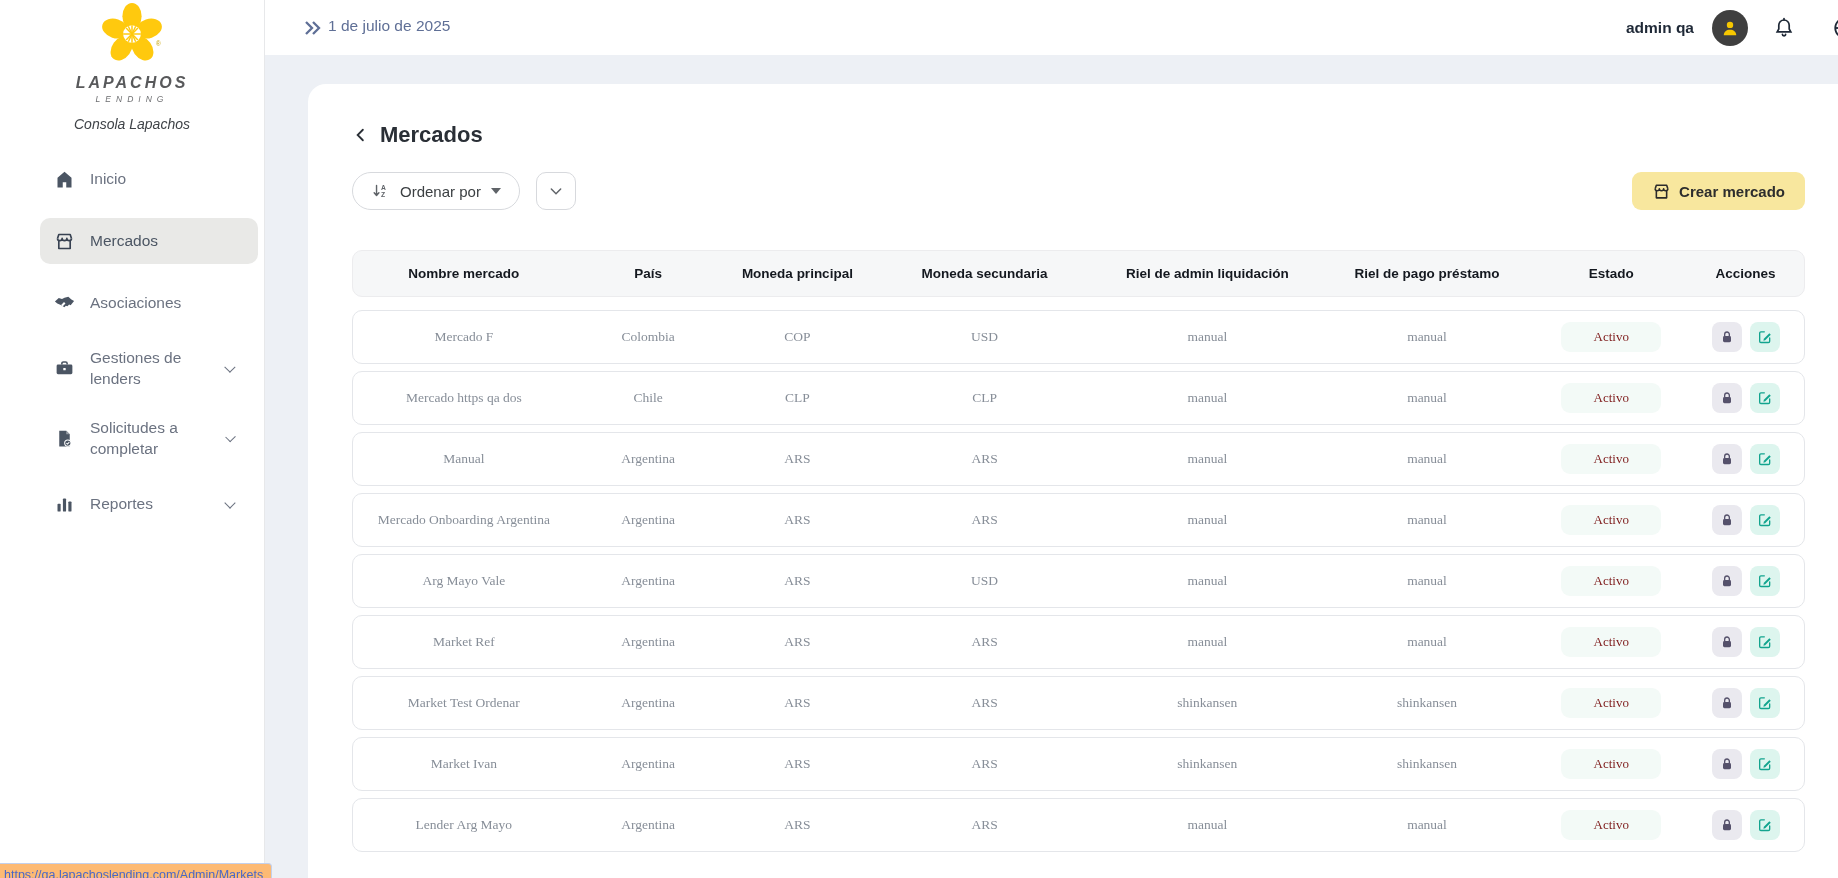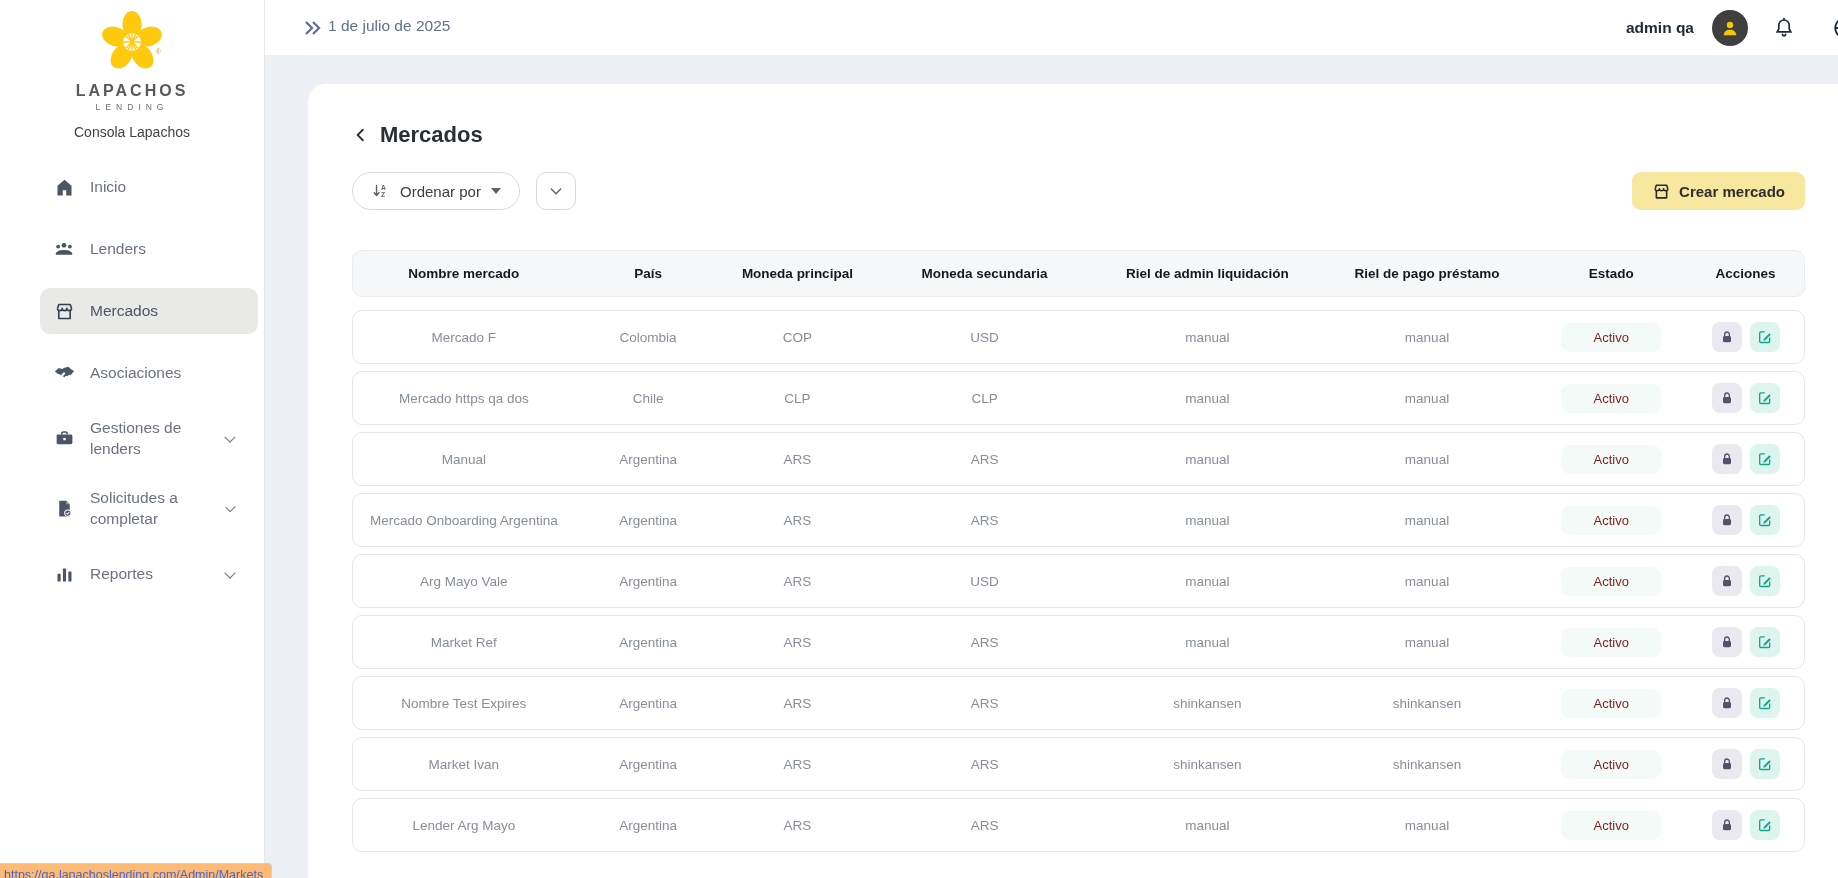--- a/index.html
+++ b/index.html
@@ -1,21 +1,21 @@
 <!DOCTYPE html>
 <html><head>
 <meta charset="utf-8">
 <style>
   * { margin:0; padding:0; box-sizing:border-box; }
   html,body { width:1838px; height:878px; overflow:hidden; font-family:"Liberation Sans", sans-serif; background:#fff; }
   body { display:flex; }
 
   
   .sidebar { width:265px; min-width:265px; background:#fff; border-right:1px solid #e7e8ea; height:100%; position:relative; }
-  .logo-block { padding-top:8px; text-align:center; }
+  .logo-block { text-align:center;font-style:italic; }
   .wordmark { font-weight:bold; font-size:16px; letter-spacing:3px; color:#58595b; margin-top:2px; }
   .wordmark-sub { font-size:8.5px; letter-spacing:5px; color:#6d6e71; margin-top:2px; }
   .console-label { font-size:14px; color:#3f4348; margin-top:12px; }
   .nav { margin-top:24px;margin-left:34px; }
   .nav-item { display:flex; align-items:center; min-height:46px; margin:0 6px 16px 6px; padding:6px 8px 6px 12px; border-radius:10px; cursor:pointer; }
   .nav-item.active { background:#e9e9e7; }
   .nav-icon { width:24px; height:24px; display:flex; align-items:center; justify-content:center; margin-right:14px; flex:0 0 24px; }
   .nav-label { font-size:15.5px; color:#6b7280; line-height:1.35; max-width:150px; }
   .nav-item.active .nav-label { color:#4b5563; }
   .chev { width:8px; height:8px; border-right:1.8px solid #6b7280; border-bottom:1.8px solid #6b7280; transform:rotate(45deg); margin-left:auto; margin-right:16px; position:relative; top:-2px; }
@@ -42,21 +42,21 @@
   .caret-down { width:0; height:0; border-left:5px solid transparent; border-right:5px solid transparent; border-top:6px solid #5f6368; }
   .chev-btn { width:40px; height:38px; border:1px solid #d7d9dd; border-radius:10px; background:#fff; display:flex; align-items:center; justify-content:center; margin-left:16px; cursor:pointer; }
   .create-btn { margin-left:auto; display:flex; align-items:center; gap:8px; height:38px; padding:0 20px; background:#f8e79e; border:none; border-radius:9px; cursor:pointer; }
   .create-label { font-size:15px; font-weight:600; color:#2d2d2d; }
 
   
   .table { margin-top:40px; }
   .tgrid { display:grid; grid-template-columns:222fr 147fr 152fr 223fr 223fr 217fr 152fr 117fr; align-items:center; }
   .thead { background:#f6f7f8; border:1px solid #ececee; border-radius:10px; height:47px; margin-bottom:13px; }
   .th { font-size:13.5px; font-weight:bold; color:#14181f; text-align:center; }
-  .trow { background:#fff; border:1px solid #e4e6ea; border-radius:10px; height:54px; margin-bottom:7px; }
+  .trow { background:#fff; border:1px solid #e4e6ea; border-radius:10px; height:54px; margin-bottom:7px;font-family:Liberation Serif, serif; }
   .td { font-size:13.5px; font-weight:500; color:#878e98; text-align:center; overflow:hidden; white-space:nowrap; text-overflow:ellipsis; padding:0 4px; }
   .badge { display:inline-block; width:100px; padding:7px 0; background:#f3faf7; border-radius:9px; font-size:13px; font-weight:500; color:#7f1d1d; }
   .actions { display:flex; align-items:center; justify-content:center; gap:8px; }
   .icon-btn { width:30px; height:30px; border:none; border-radius:8px; display:flex; align-items:center; justify-content:center; cursor:pointer; }
   .lock-btn { background:#eae9ef; }
   .edit-btn { background:#ddf5ee; }
 
   
   .status-tip { position:fixed; left:0; bottom:0; height:15px; overflow:hidden; background:#fdba74; border:1px solid #c3d0ec; border-bottom:none; border-left:none; border-top-right-radius:4px; padding:1px 8px 0 4px; }
   .status-tip span { font-size:12.5px; color:#4a66c8; line-height:18px; white-space:nowrap; }
@@ -102,31 +102,20 @@
 
   <div class="nav">
     <div class="nav-item">
       <span class="nav-icon">
         <svg width="21" height="21" viewBox="0 0 24 24" fill="#4b5563">
             <path d="M12 3 L4 10 V21 H10 V15 H14 V21 H20 V10 Z"></path>
           </svg>
       </span>
       <span class="nav-label">Inicio</span>
     </div>
-    <div class="nav-item">
-      <span class="nav-icon">
-        <svg width="22" height="22" viewBox="0 0 24 24" fill="#4b5563">
-            <circle cx="12" cy="8" r="2.6"></circle>
-            <circle cx="5.6" cy="9.4" r="2.1"></circle>
-            <circle cx="18.4" cy="9.4" r="2.1"></circle>
-            <path d="M3 17.5c0-2.6 4.2-4.3 9-4.3s9 1.7 9 4.3v.9H3z"></path>
-          </svg>
-      </span>
-      <span class="nav-label">Lenders</span>
-    </div>
     <div class="nav-item active">
       <span class="nav-icon">
         <svg width="21" height="21" viewBox="0 0 24 24" fill="none" stroke="#374151" stroke-width="1.9" stroke-linejoin="round">
             <path d="M4 8.5 L5.5 4 h13 L20 8.5"></path>
             <path d="M4 8.5 c0 1.4 1.2 2.5 2.6 2.5 1.5 0 2.7-1.1 2.7-2.5 0 1.4 1.2 2.5 2.7 2.5 s2.7-1.1 2.7-2.5 c0 1.4 1.2 2.5 2.6 2.5 S20 9.9 20 8.5"></path>
             <path d="M5.5 11.5 V20 h13 v-8.5"></path>
           </svg>
       </span>
       <span class="nav-label">Mercados</span>
     </div>
@@ -399,21 +388,21 @@
       <button class="icon-btn edit-btn">
         <svg width="16" height="16" viewBox="0 0 24 24">
                     <path d="M19 13.5 V18.3 a1.9 1.9 0 0 1-1.9 1.9 H5.9 A1.9 1.9 0 0 1 4 18.3 V6.1 A1.9 1.9 0 0 1 5.9 4.2 H11" fill="none" stroke="#12a48e" stroke-width="2" stroke-linecap="round"></path>
                     <path d="M10.3 14.8 l8.3-8.3 2 2 -8.3 8.3 -2.7.7 Z" fill="#12a48e"></path>
                   </svg>
       </button>
     </div>
   </div>
 
   <div class="tgrid trow">
-    <div class="td">Nombre Test Expires</div>
+    <div class="td">Market Test Ordenar</div>
     <div class="td">Argentina</div>
     <div class="td">ARS</div>
     <div class="td">ARS</div>
     <div class="td">shinkansen</div>
     <div class="td">shinkansen</div>
     <div class="td"><span class="badge">Activo</span></div>
     <div class="actions">
       <button class="icon-btn lock-btn">
         <svg width="16" height="16" viewBox="0 0 24 24">
                     <path d="M8.5 10.5 V8 a3.5 3.5 0 0 1 7 0 v2.5" fill="none" stroke="#55516b" stroke-width="2"></path>

